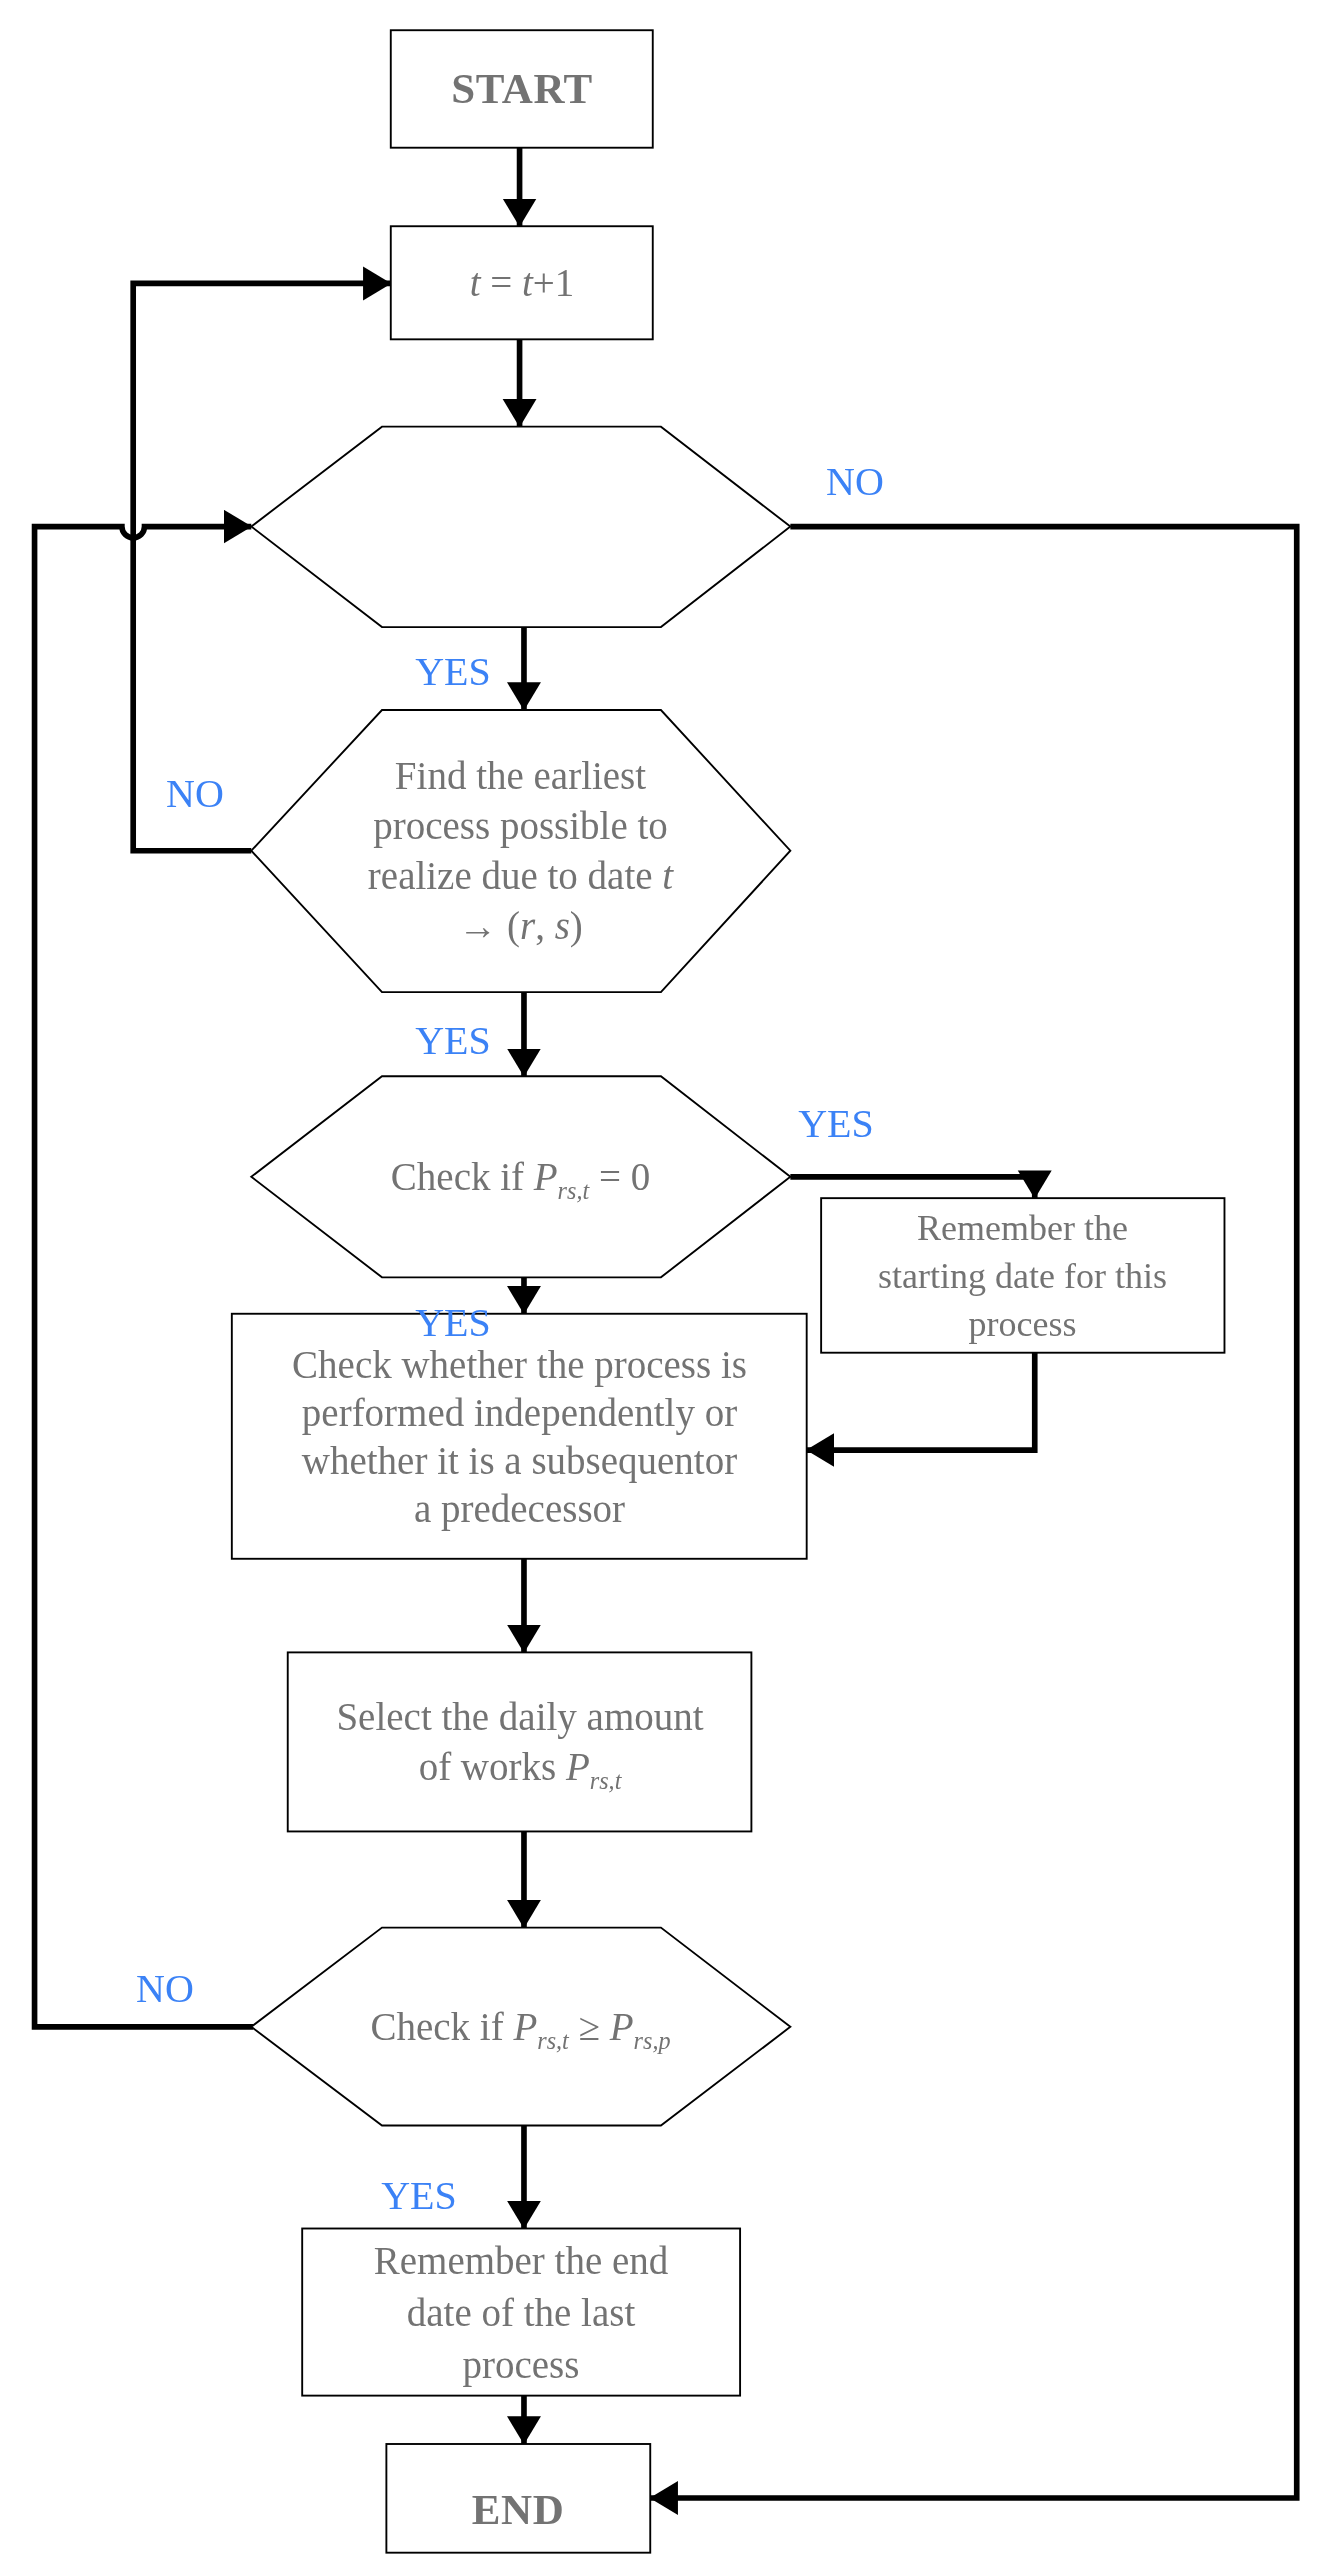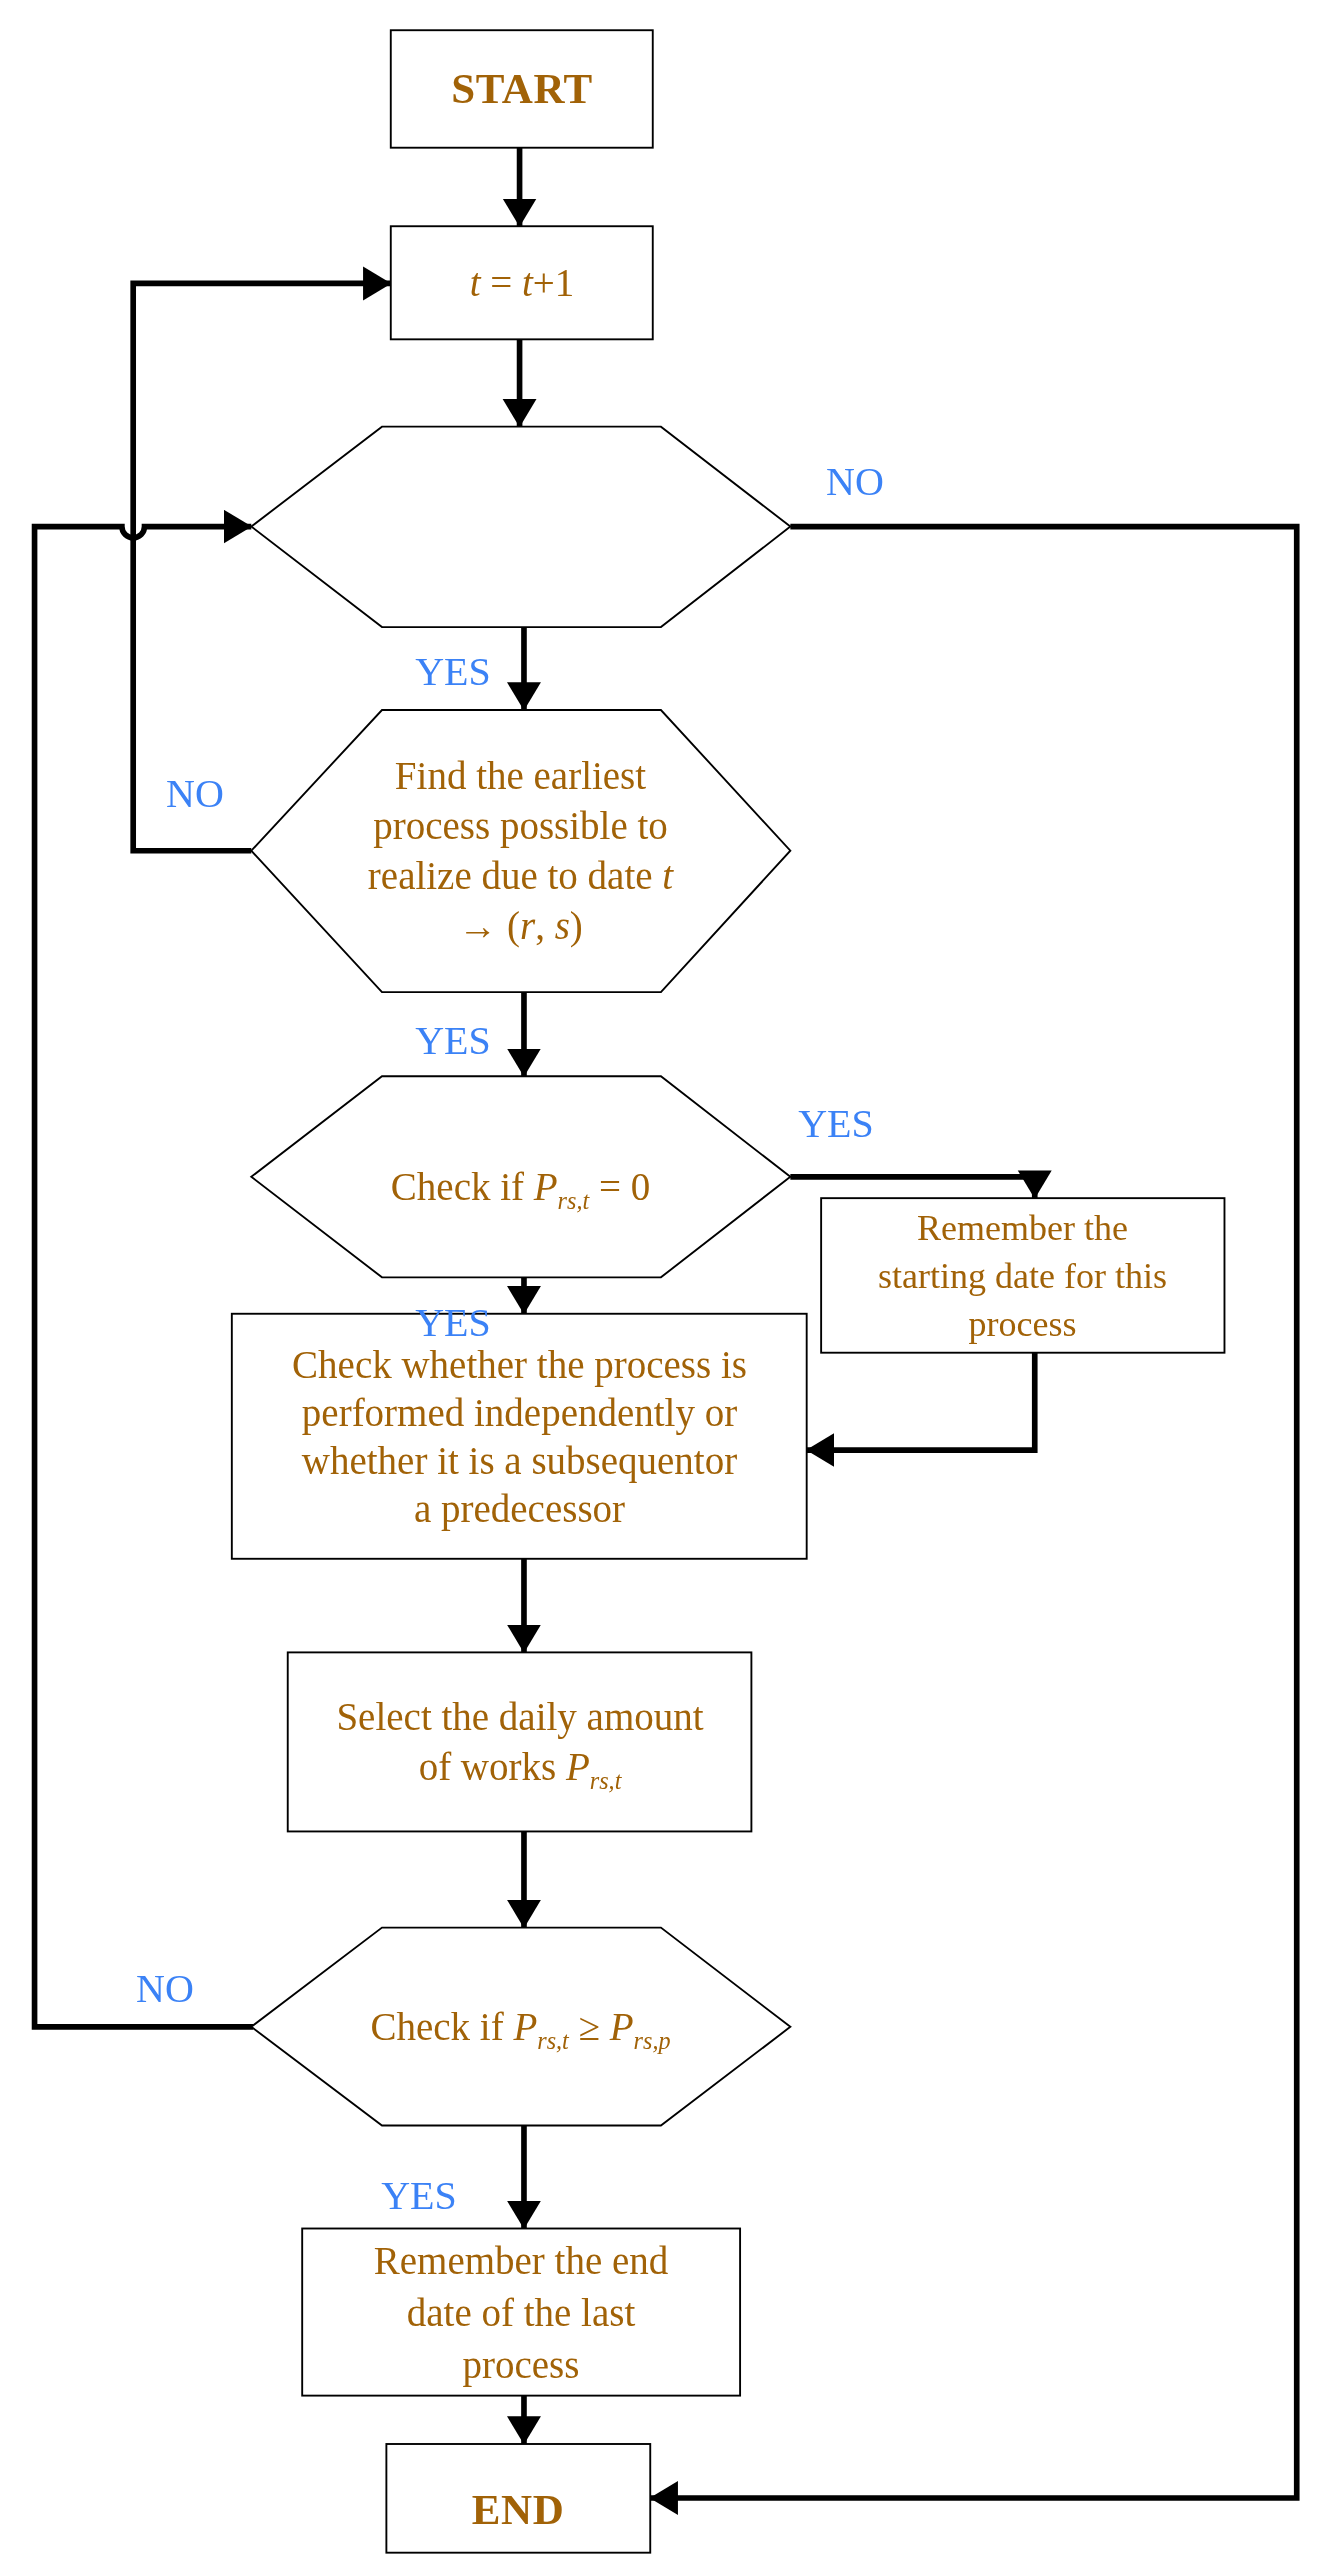--- a/index.html
+++ b/index.html
@@ -1,21 +1,21 @@
 <!DOCTYPE html>
 <html style="font-size:10px"><head>
 <meta charset="utf-8">
 <style>
   html,body{margin:0;padding:0;background:#ffffff;}
   body{width:1325px;height:2576px;font-family:"Liberation Serif","DejaVu Serif",serif;}
   .stage{position:relative;width:1325px;height:2576px;background:#ffffff;overflow:hidden;}
   .stage svg{position:absolute;left:0;top:0;}
   .txt{
     position:absolute;display:flex;flex-direction:column;align-items:center;justify-content:center;
-    text-align:center;color:#a16207;font-size:39px;line-height:50px;white-space:nowrap;
+    text-align:center;color:#737373;font-size:39px;line-height:50px;white-space:nowrap;
   }
   .txt .ln{display:block;}
   .terminal{font-weight:bold;font-size:43px;letter-spacing:0.6px;}
   .edge-label{position:absolute;display:flex;align-items:center;justify-content:center;
     font-size:40px;color:#3b82f6;}
   i{font-style:italic;}
   sub{font-size:0.62em;font-style:italic;line-height:0;}
 </style>
 </head>
 <body>
@@ -70,21 +70,21 @@
   </div>
 
 
   <div class="txt" style="left:251px;top:710px;width:539px;height:282px;">
     <span class="ln">Find the earliest</span>
     <span class="ln">process possible to</span>
     <span class="ln"><span>realize due to date </span><i>t</i></span>
     <span class="ln"><span>→ (</span><i>r</i><span>, </span><i>s</i><span>)</span></span>
   </div>
 
-  <div class="txt" style="left:251px;top:1076px;width:539px;height:201px;margin-top:10px;">
+  <div class="txt" style="left:251px;top:1076px;width:539px;height:201px;">
     <span class="ln"><span>Check if </span><i>P</i><sub>rs,t</sub><span> = 0</span></span>
   </div>
 
   <div class="txt" style="left:821px;top:1198px;width:403px;height:155px;font-size:36px;line-height:48px;">
     <span class="ln">Remember the</span>
     <span class="ln">starting date for this</span>
     <span class="ln">process</span>
   </div>
 
   <div class="txt" style="left:232px;top:1314px;width:575px;height:245px;line-height:48px;text-align:center;">

